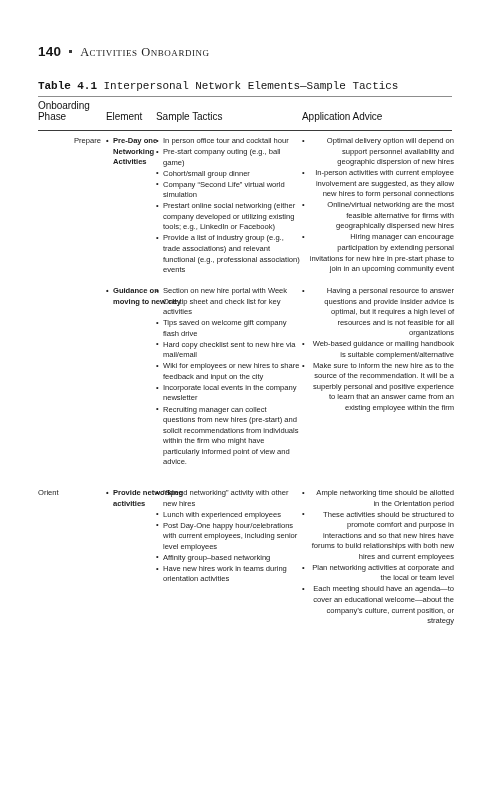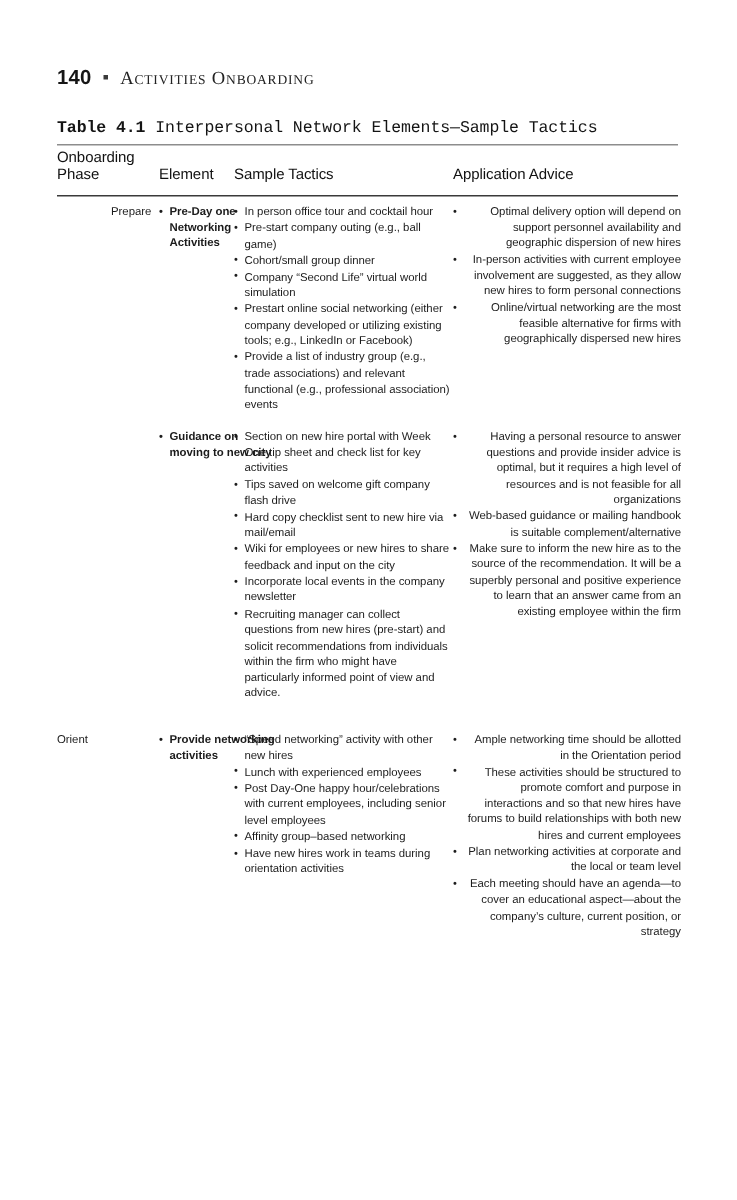--- a/index.html
+++ b/index.html
@@ -196,20 +196,21 @@
             <li>Company “Second Life” virtual world simulation</li>
             <li>Prestart online social networking (either company developed or utilizing existing tools; e.g., LinkedIn or Facebook)</li>
             <li>Provide a list of industry group (e.g., trade associations) and relevant functional (e.g., professional association) events</li>
           </ul>
         </div>
         <div class="cell c-advice" style="top: 0px;">
           <ul class="bullets">
             <li>Optimal delivery option will depend on support personnel availability and geographic dispersion of new hires</li>
             <li>In-person activities with current employee involvement are suggested, as they allow new hires to form personal connections</li>
             <li>Online/virtual networking are the most feasible alternative for firms with geographically dispersed new hires</li>
+            <li>Hiring manager can encourage participation by extending personal invitations for new hire in pre-start phase to join in an upcoming community event</li>
           </ul>
         </div>
         <div class="cell c-element" style="top: 150px;">
           <ul class="bullets">
             <li>Guidance on moving to new city</li>
           </ul>
         </div>
         <div class="cell c-tactics" style="top: 150px;">
           <ul class="bullets">
             <li>Section on new hire portal with Week One tip sheet and check list for key activities</li>
@@ -242,19 +243,19 @@
             <li>Post Day-One happy hour/celebrations with current employees, including senior level employees</li>
             <li>Affinity group–based networking</li>
             <li>Have new hires work in teams during orientation activities</li>
           </ul>
         </div>
         <div class="cell c-advice" style="top: 0px;">
           <ul class="bullets">
             <li>Ample networking time should be allotted in the Orientation period</li>
             <li>These activities should be structured to promote comfort and purpose in interactions and so that new hires have forums to build relationships with both new hires and current employees</li>
             <li>Plan networking activities at corporate and the local or team level</li>
-            <li>Each meeting should have an agenda—to cover an educational aspect—about the company’s culture, current position, or strategy</li>
+            <li>Each meeting should have an agenda—to cover an educational welcome—about the company’s culture, current position, or strategy</li>
           </ul>
         </div>
       </div>
     </div>
 
 </div>
 
 </body></html>

